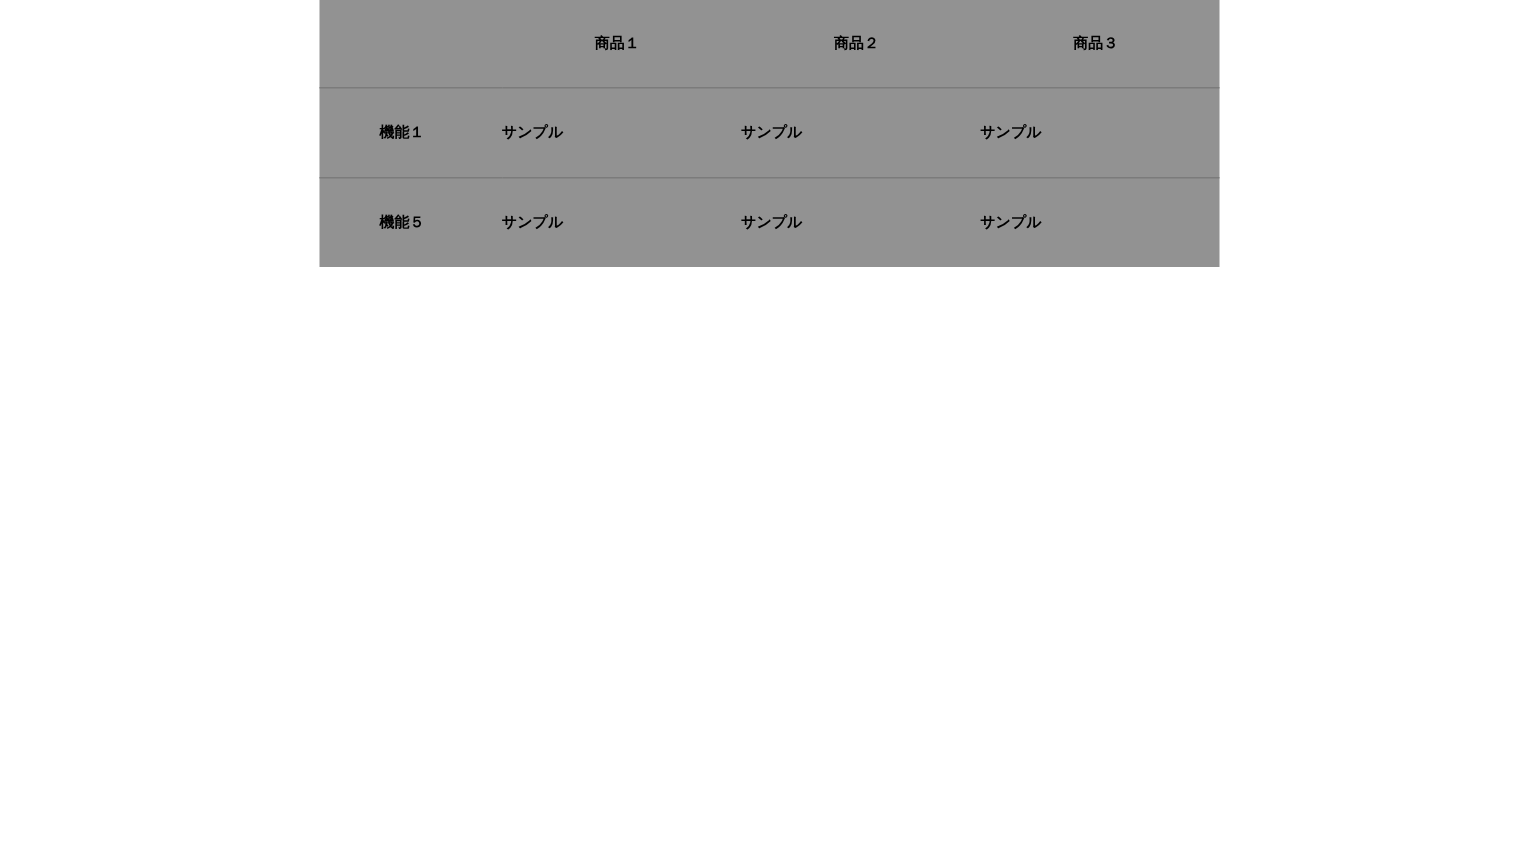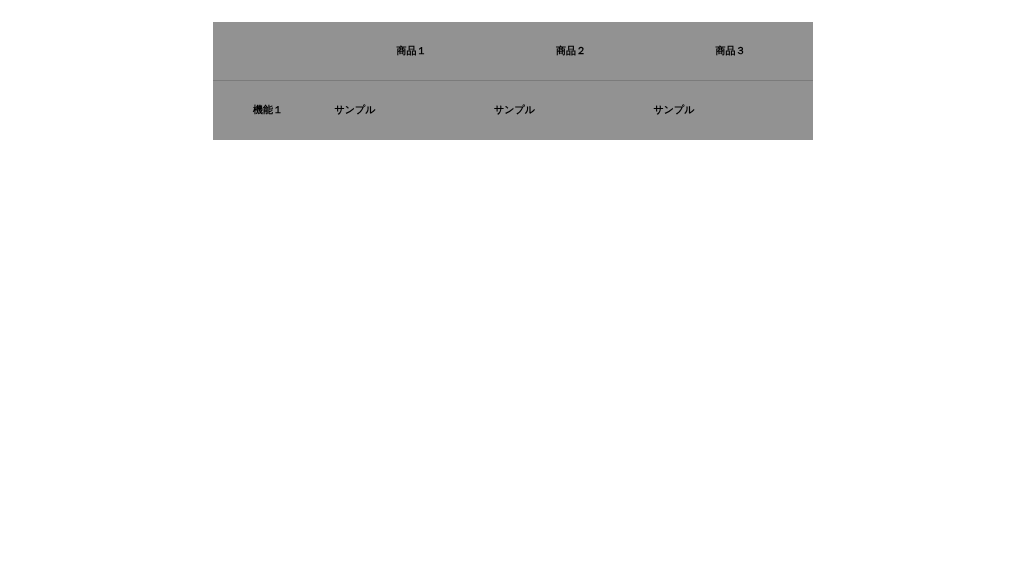--- a/index.html
+++ b/index.html
@@ -10,21 +10,20 @@
     body {
       width: 1024px;
       height: 572px;
       background: #fff;
       font-family: "Hiragino Kaku Gothic ProN", "Hiragino Sans", Meiryo, sans-serif;
     }
     .table-container {
       margin-left: 213px;
       width: 600px;
       background: #929292;
-      margin-top: 22px;
     }
     table {
       width: 100%;
       border-collapse: collapse;
     }
     th, td {
       text-align: left;
       font-size: 10px;
       color: #000;
       padding: 0;
@@ -68,15 +67,21 @@
         <th class="col-header">商品３</th>
       </tr>
     </thead>
     <tbody>
       <tr>
         <th class="row-header">機能１</th>
         <td>サンプル</td>
         <td>サンプル</td>
         <td>サンプル</td>
       </tr>
+      <tr>
+        <th class="row-header">機能５</th>
+        <td>サンプル</td>
+        <td>サンプル</td>
+        <td>サンプル</td>
+      </tr>
     </tbody>
   </table>
 </div>
 
 </body></html>

